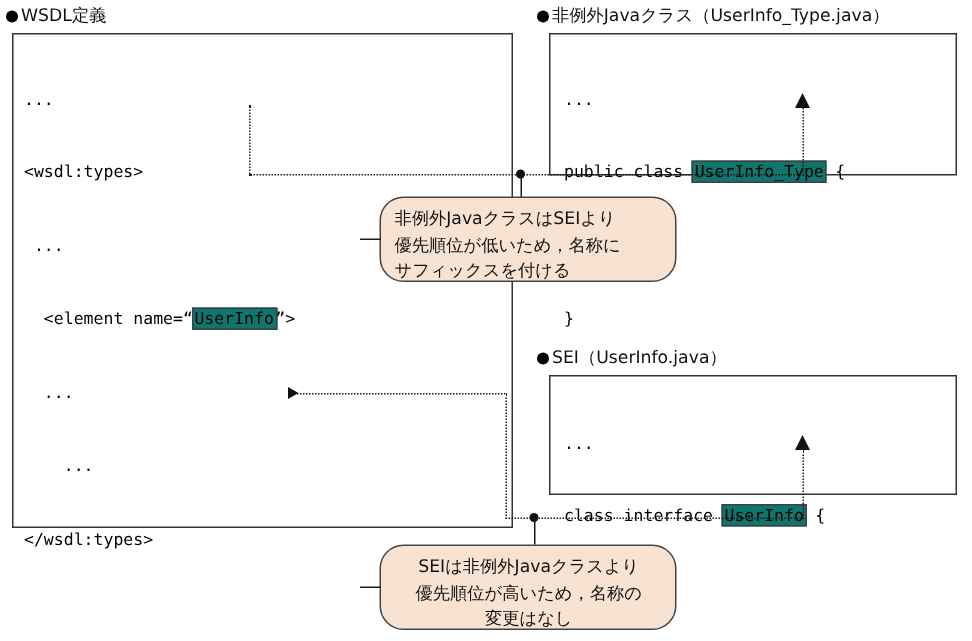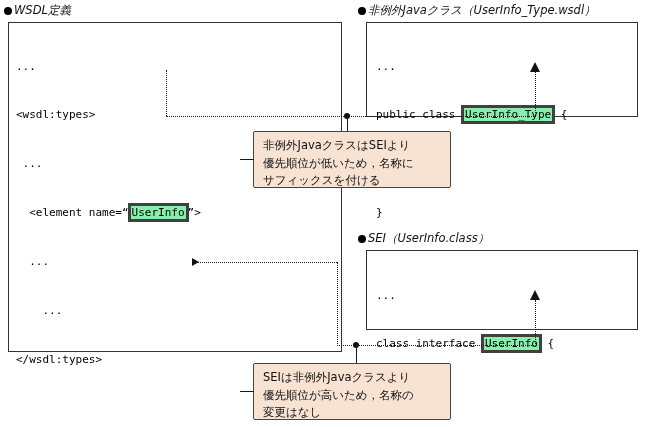--- a/index.html
+++ b/index.html
@@ -11,21 +11,20 @@
   .stage{position:absolute;left:0;top:0;width:648px;height:427px;}
 
   
   .heading{
     position:absolute;
     font-family:"DejaVu Sans","Liberation Sans",sans-serif;
     font-size:11.5px;
     white-space:nowrap;
     line-height:14px;
     letter-spacing:0px;
-    font-style:italic;
   }
   .bullet{
     display:inline-block;width:8px;height:8px;border-radius:50%;
     background:#000;margin-right:2px;vertical-align:-1px;
   }
 
   
   .panel{
     position:absolute;
     border:1px solid #333;
@@ -34,32 +33,32 @@
   }
   .code{
     position:absolute;
     font-family:"DejaVu Sans Mono","Liberation Mono",monospace;
     font-size:11px;
     line-height:16.3px;
     white-space:pre;
     color:#000;
   }
   .code .hl{
-    background:#86efac;
-    border:3px solid #404040;
+    background:#0f766e;
+    border:1px solid #404040;
     padding:0 1px;
     margin:4px -1px;
   }
 
   
   .callout{
     position:absolute;
     background:#f8e2d2;
     border:1.4px solid #444;
-    border-radius:2px;
+    border-radius:16px;
     box-sizing:border-box;
     font-family:"DejaVu Sans","Liberation Sans",sans-serif;
     font-size:11.5px;
     line-height:17.5px;
     color:#111;
     padding:5px 8px 4px 9px;
     white-space:pre-line;
   }
 
   
@@ -119,32 +118,32 @@
     
     
     
     
     
     
     
     
   </div>
 
-  <div class="heading" style="left:358px;top:3px;"><span class="bullet"></span><span>非例外Javaクラス（UserInfo_Type.wsdl）</span></div>
+  <div class="heading" style="left:358px;top:3px;"><span class="bullet"></span><span>非例外Javaクラス（UserInfo_Type.java）</span></div>
 
   <div class="panel" style="left:366px;top:22px;width:272px;height:95px;"></div>
 
   <div class="code" style="left:376px;top:26px;width:262px;">
     <div>...</div>
     <div><span>public class </span><span class="hl">UserInfo_Type</span><span> {</span></div>
     <div> ...</div>
     <div>}</div>
   </div>
 
-  <div class="heading" style="left:358px;top:231px;"><span class="bullet"></span><span>SEI（UserInfo.class）</span></div>
+  <div class="heading" style="left:358px;top:231px;"><span class="bullet"></span><span>SEI（UserInfo.java）</span></div>
 
   <div class="panel" style="left:366px;top:250px;width:272px;height:80px;"></div>
 
   <div class="code" style="left:376px;top:255px;width:262px;">
     <div>...</div>
     <div><span>class interface </span><span class="hl">UserInfo</span><span> {</span></div>
     <div> ...</div>
     
   </div>
 
@@ -162,18 +161,18 @@
   <div class="dv" style="left:535px;top:300px;height:46px;"></div>
   <div class="arrow-up" style="left:530px;top:290px;"></div>
   <div class="dot" style="left:353px;top:342px;"></div>
   <div class="sv" style="left:356px;top:345px;height:18px;"></div>
 
   <div class="callout" style="left:253px;top:131px;width:198px;height:57px;">非例外JavaクラスはSEIより
 優先順位が低いため，名称に
 サフィックスを付ける</div>
   <div class="sh" style="left:240px;top:159px;width:14px;"></div>
 
-  <div class="callout" style="left:253px;top:363px;width:198px;height:57px;">SEIは非例外Javaクラスより
+  <div class="callout" style="left:253px;top:363px;width:198px;height:57px;text-align:center;">SEIは非例外Javaクラスより
 優先順位が高いため，名称の
 変更はなし</div>
   <div class="sh" style="left:240px;top:391px;width:14px;"></div>
 
 </div>
 
 </body></html>

